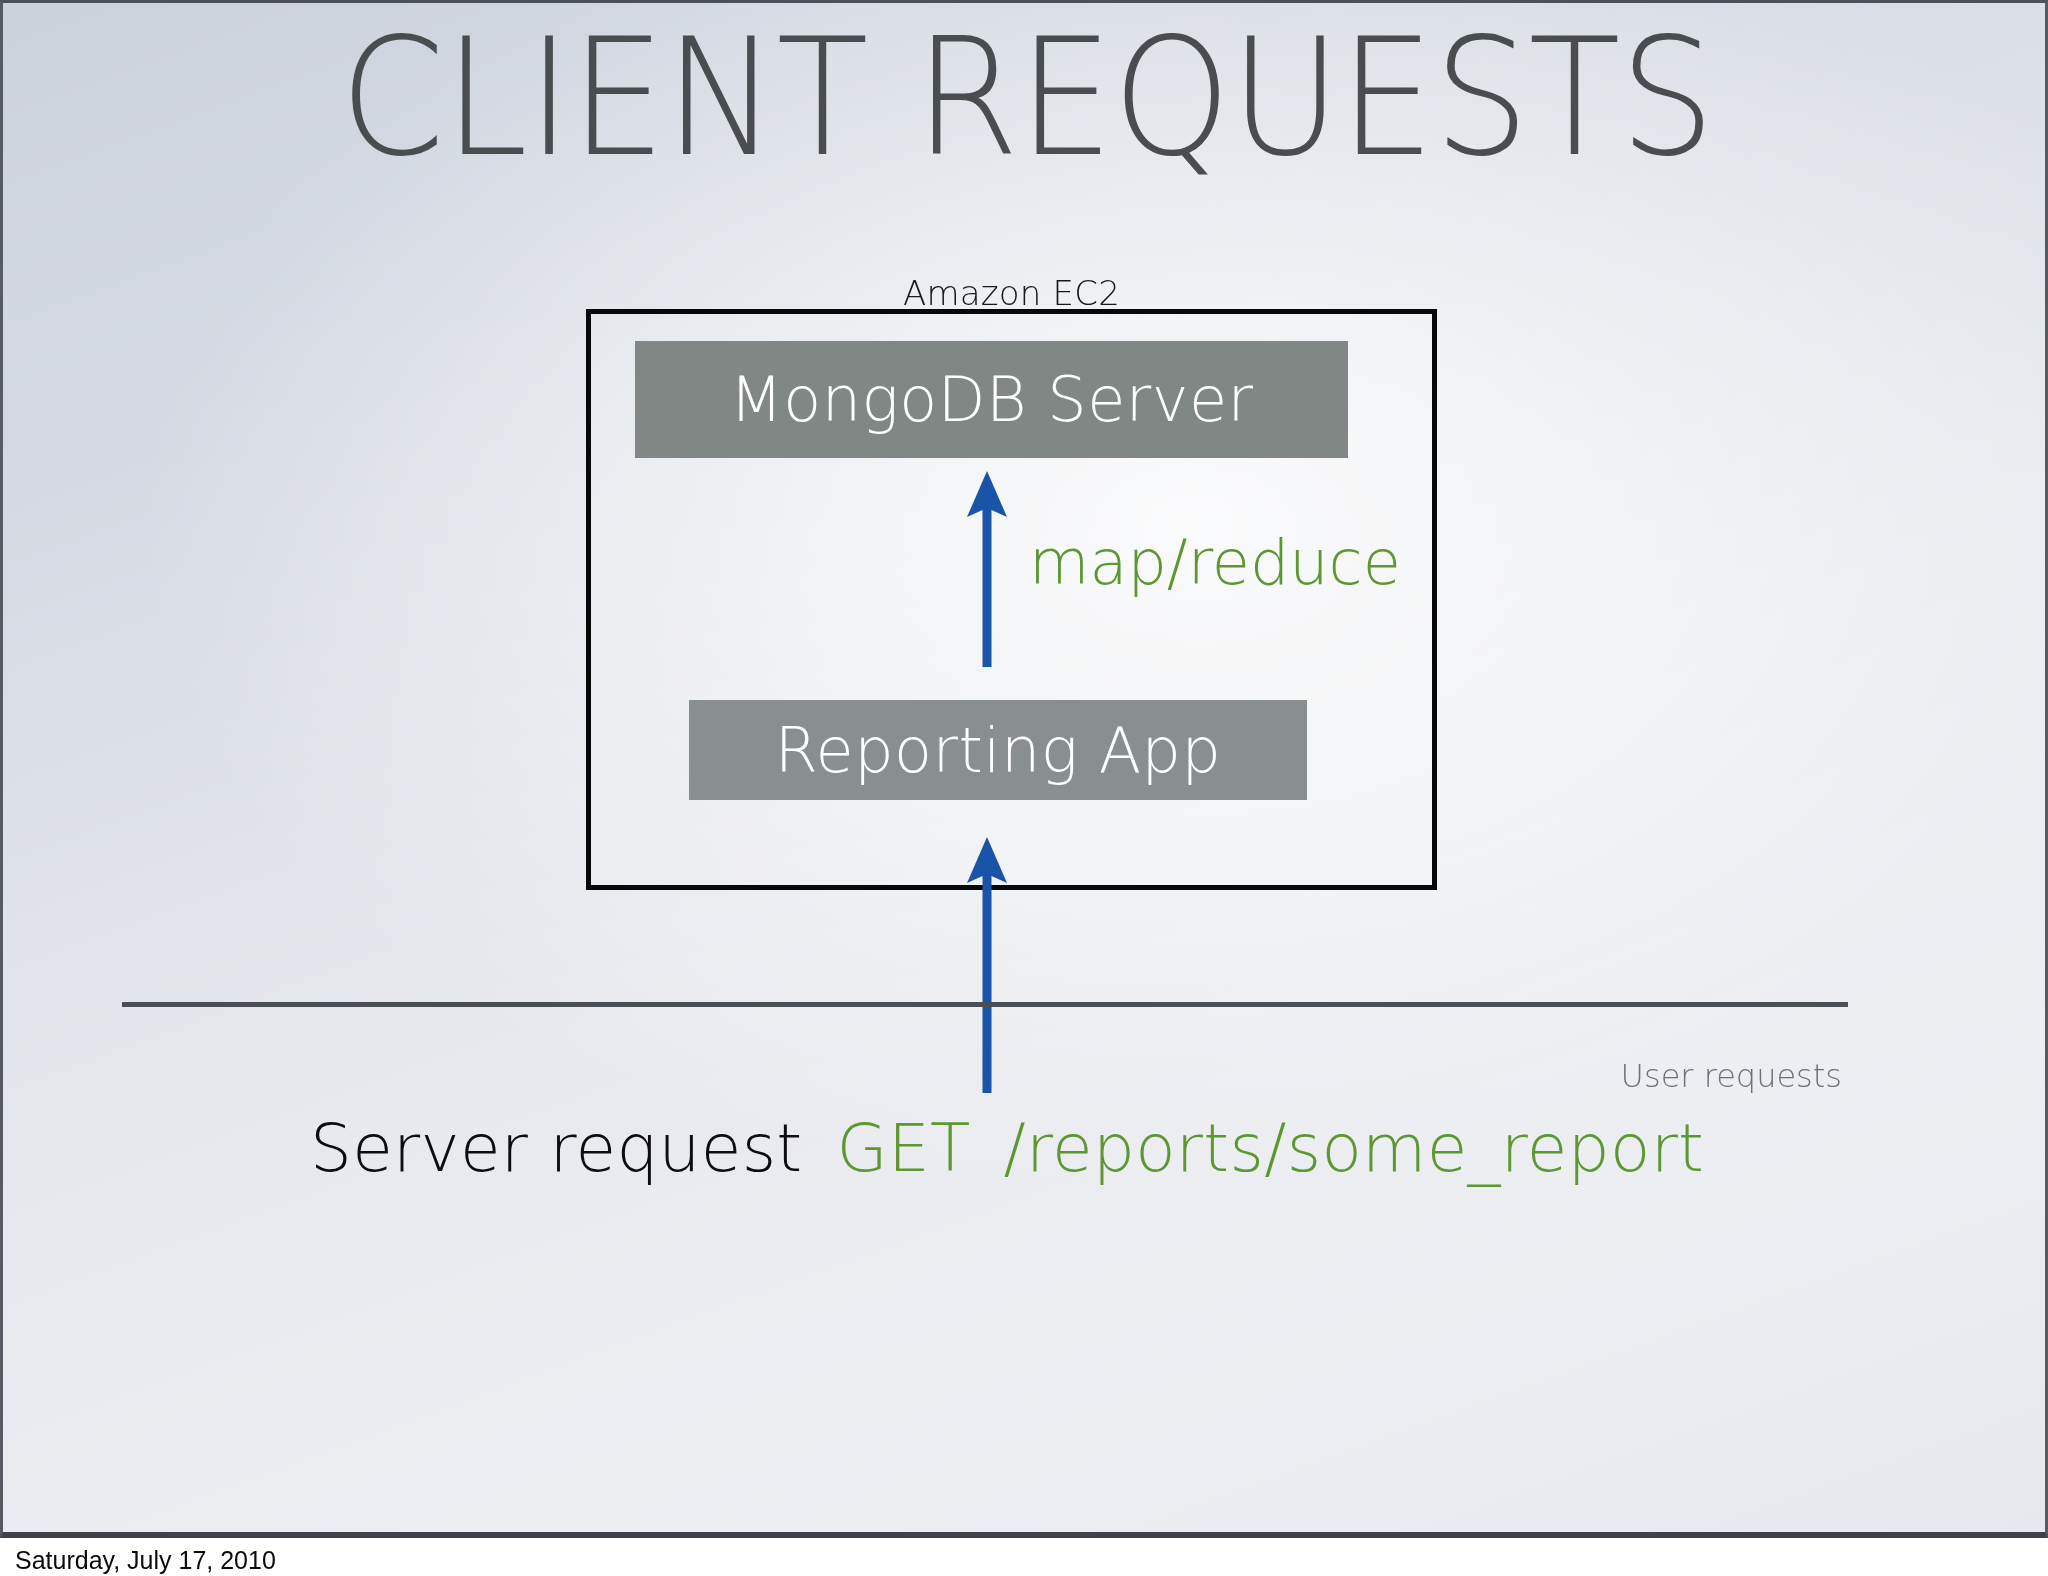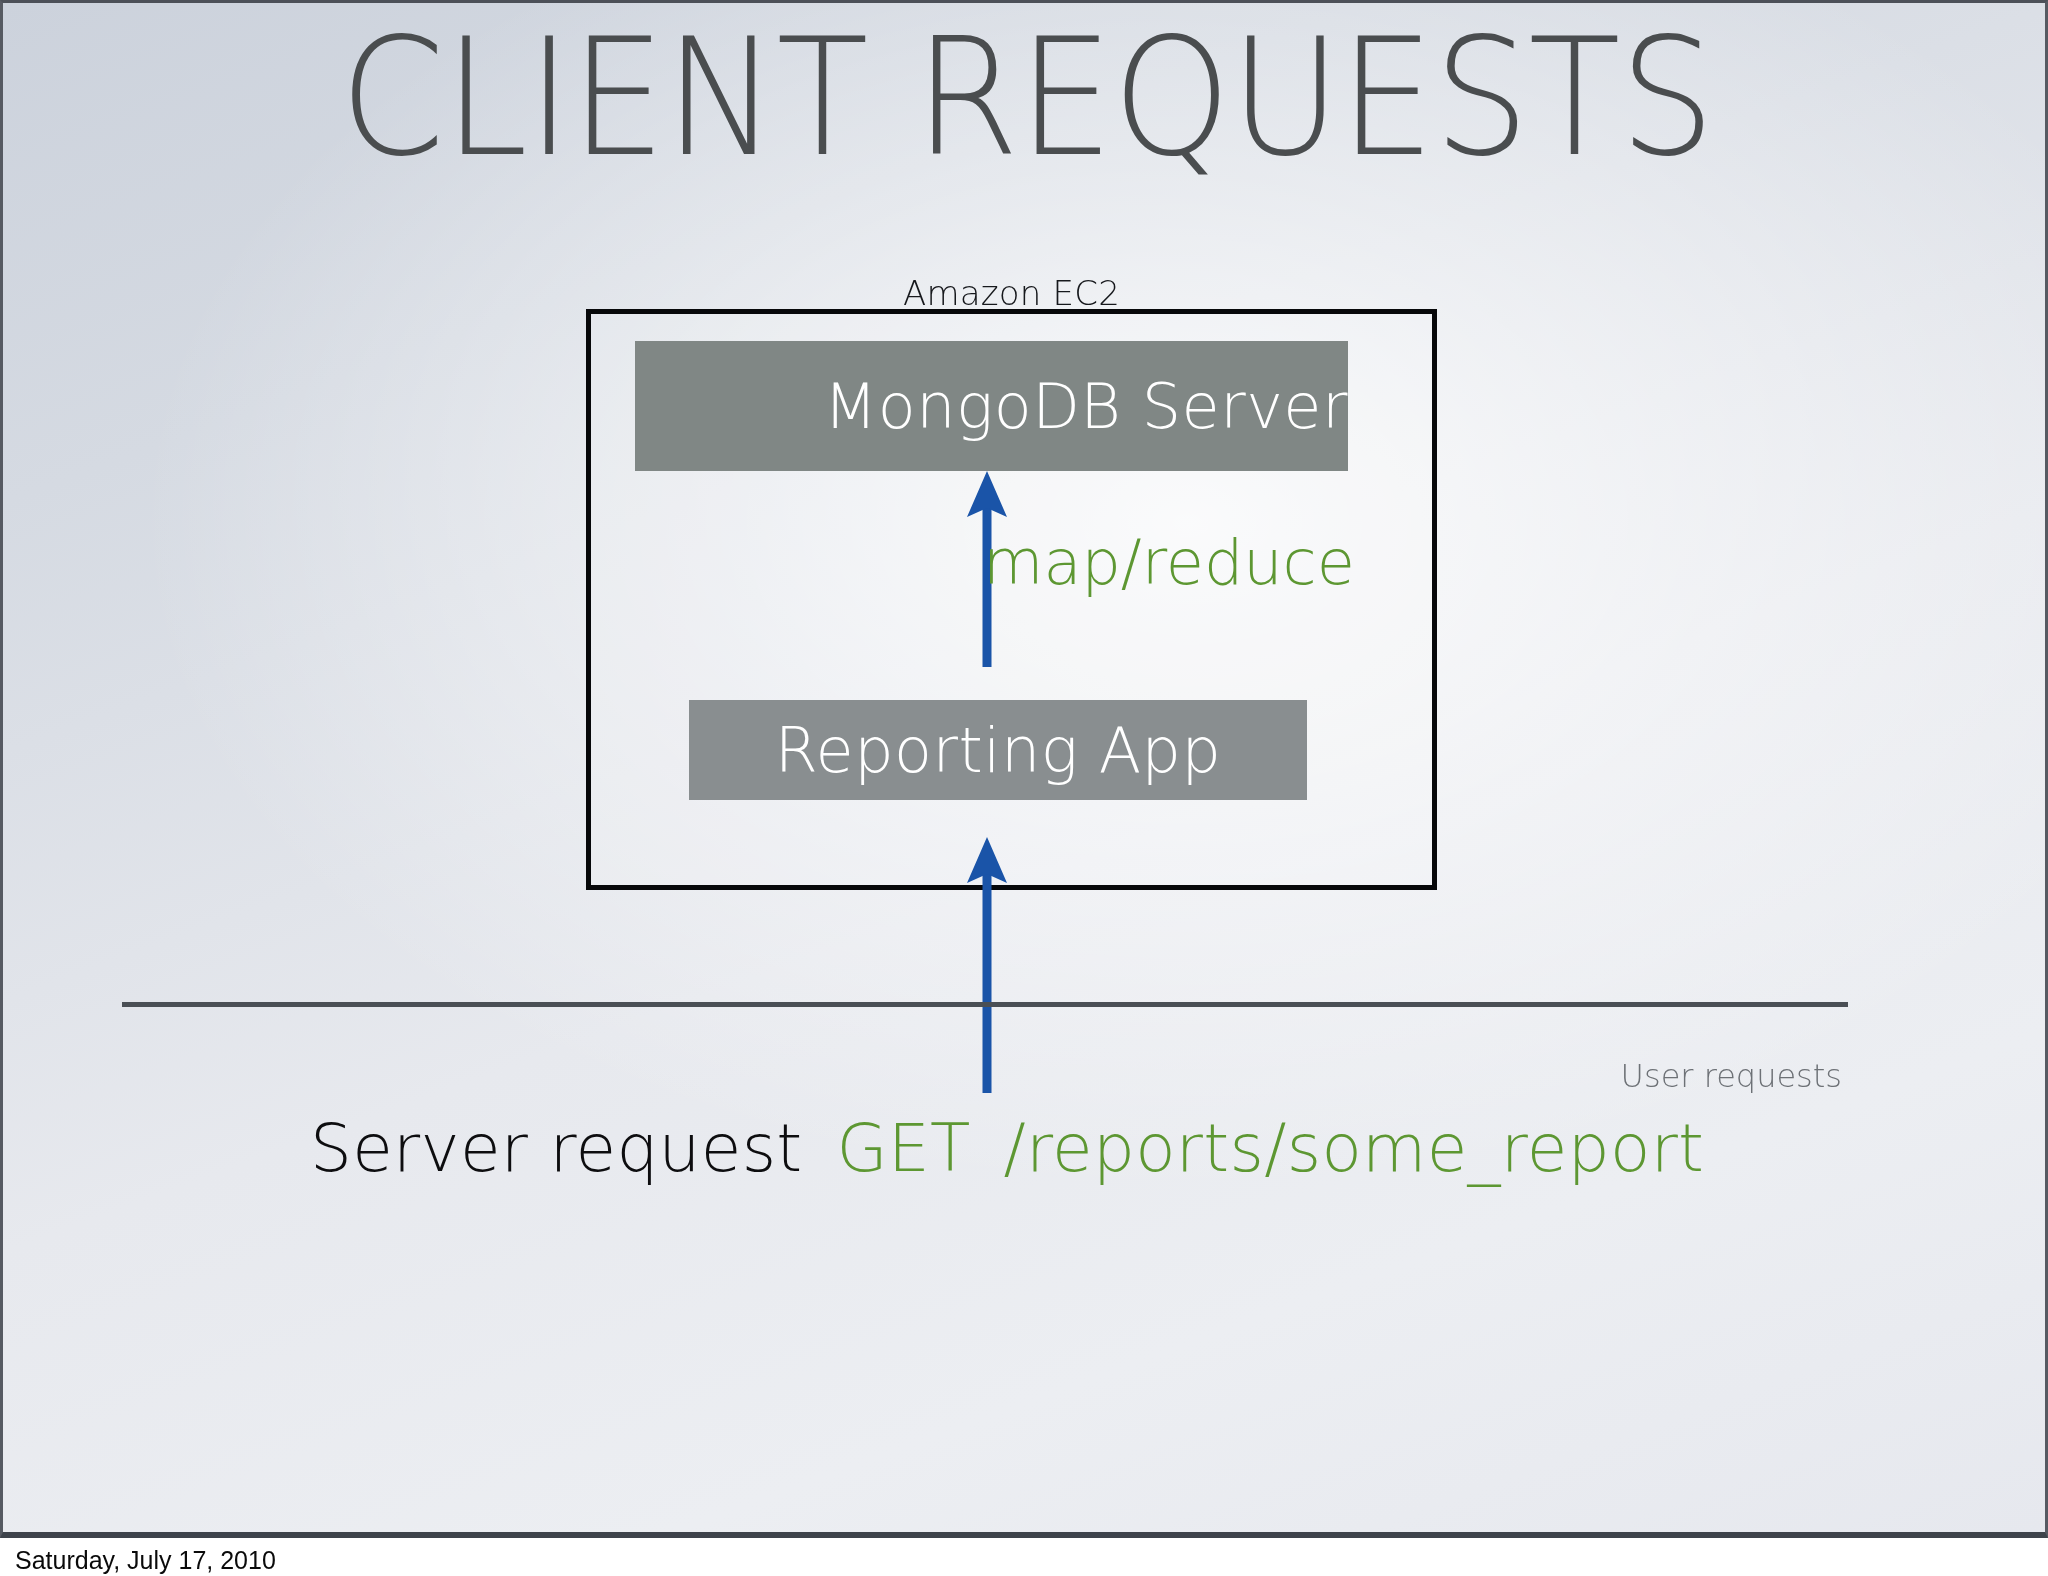--- a/index.html
+++ b/index.html
@@ -85,43 +85,42 @@
     font-family: "DejaVu Sans", sans-serif;
     font-weight: 300;
     font-size: 62px;
     letter-spacing: 0.5px;
     white-space: nowrap;
   }
   #mongodb-box {
     left: 632px;
     top: 338px;
     width: 713px;
-    height: 130px;
+    height: 117px;
     background: #808785;
-    justify-content: flex-end;
   }
   #reporting-box {
     left: 686px;
     top: 697px;
     width: 618px;
     height: 100px;
     background: #898e90;
   }
 
   
   .arrow {
     position: absolute;
   }
   #arrow-mapreduce { left: 961px; top: 466px; width: 46px; height: 198px; }
   #arrow-client    { left: 961px; top: 832px; width: 46px; height: 258px; }
 
   
   #mapreduce-label {
     position: absolute;
-    left: 980px;
+    left: 1026px;
     top: 523px;
     font-family: "DejaVu Sans", sans-serif;
     font-weight: 300;
     font-size: 62px;
     color: #5d9732;
     white-space: nowrap;
   }
 
   
   #divider {

